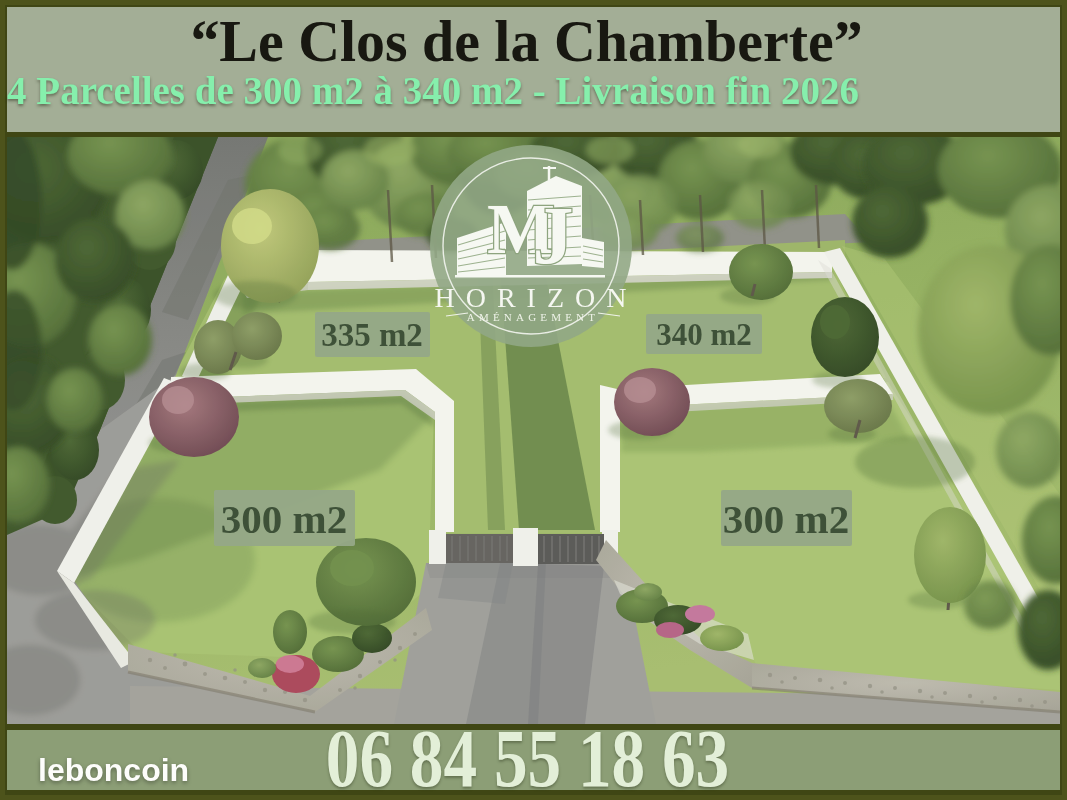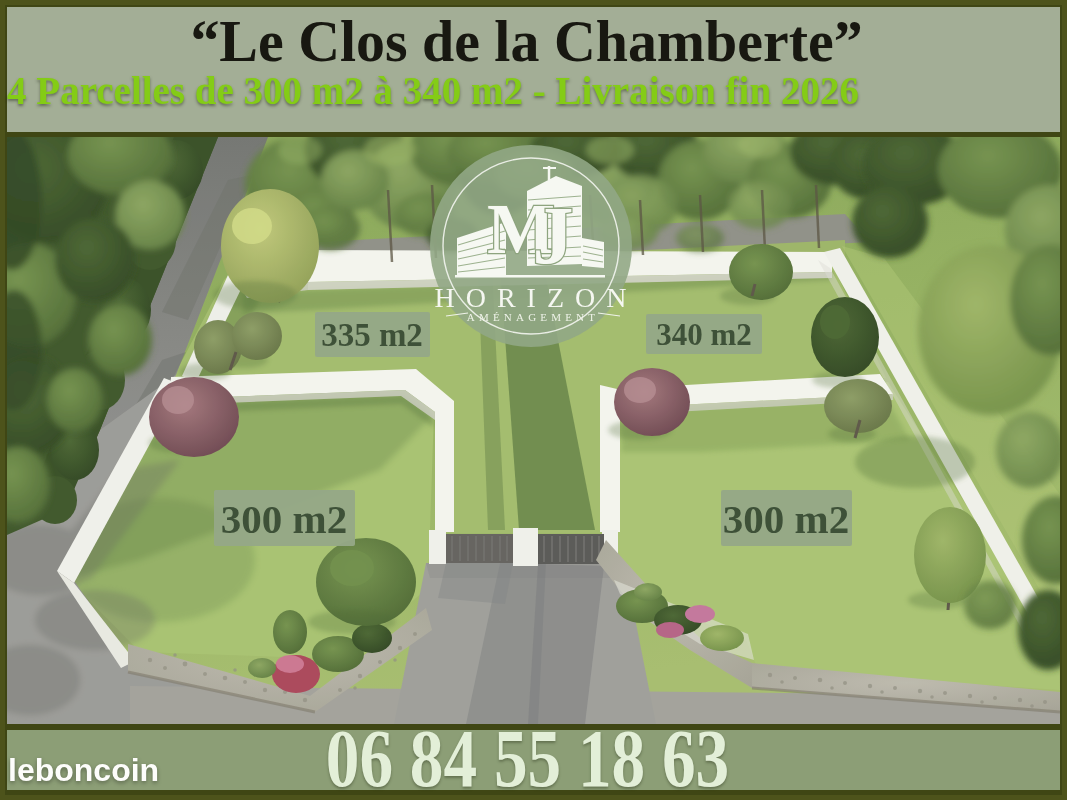--- a/index.html
+++ b/index.html
@@ -9,21 +9,21 @@
 </head>
 <body>
 
 <div class="abs" style="left:0;top:0;width:1067px;height:800px;background:#4d531b;"></div>
 <div class="abs" style="left:5px;top:5px;width:1057px;height:790px;background:#3f4614;"></div>
 
 <div class="abs" style="left:7px;top:7px;width:1053px;height:125px;background:#a3ae96;"></div>
 
 <div class="abs" style="left:0px;top:10px;width:1053px;height:62px;text-align:center;font-size:60px;line-height:62px;font-weight:bold;color:#181811;transform:scaleX(0.965);">“Le Clos de la Chamberte”</div>
 
-<div class="abs" style="left:7px;top:69px;width:852px;height:46px;text-align:center;font-size:39px;line-height:44px;font-weight:bold;color:#84cc16;text-shadow:0 2px 3px rgba(40,45,25,.5);">4 Parcelles de 300 m2 à 340 m2 - Livraison fin 2026</div>
+<div class="abs" style="left:7px;top:69px;width:852px;height:46px;text-align:center;font-size:39px;line-height:44px;font-weight:bold;color:#86efac;text-shadow:0 2px 3px rgba(40,45,25,.5);">4 Parcelles de 300 m2 à 340 m2 - Livraison fin 2026</div>
 
 <div class="abs" style="left:7px;top:137px;width:1053px;height:587px;background:#8aa757;overflow:hidden;">
 <svg width="1053" height="587" viewBox="7 137 1053 587" xmlns="http://www.w3.org/2000/svg">
 <defs>
   <linearGradient id="grassAll" x1="0" y1="0" x2="0.25" y2="1">
     <stop offset="0" stop-color="#85a254"></stop>
     <stop offset="0.45" stop-color="#93b05e"></stop>
     <stop offset="1" stop-color="#a6bd6d"></stop>
   </linearGradient>
   <linearGradient id="roadG" x1="0" y1="0" x2="0" y2="1">
@@ -446,13 +446,13 @@
 <line x1="598" y1="313" x2="620" y2="316" stroke="#eff3e9" stroke-width="1.2"></line>
 </g>
 </svg>
 
 </div>
 
 <div class="abs" style="left:7px;top:730px;width:1053px;height:60px;background:#8c9e76;"></div>
 
 <div class="abs" style="left:1px;top:727px;width:1053px;height:64px;text-align:center;font-size:82px;font-weight:bold;color:#e3efd8;text-shadow:0 2px 3px rgba(40,50,25,.4);line-height:64px;transform:scaleX(0.82);">06 84 55 18 63</div>
 
-<div class="abs" style="left:8px;top:752px;font-family:'Liberation Sans',sans-serif;font-size:32px;font-weight:bold;color:#fdfdfb;text-shadow:0 2px 4px rgba(0,0,0,.35);">leboncoin</div>
+<div class="abs" style="left:38px;top:752px;font-family:'Liberation Sans',sans-serif;font-size:32px;font-weight:bold;color:#fdfdfb;text-shadow:0 2px 4px rgba(0,0,0,.35);">leboncoin</div>
 
 </body></html>

